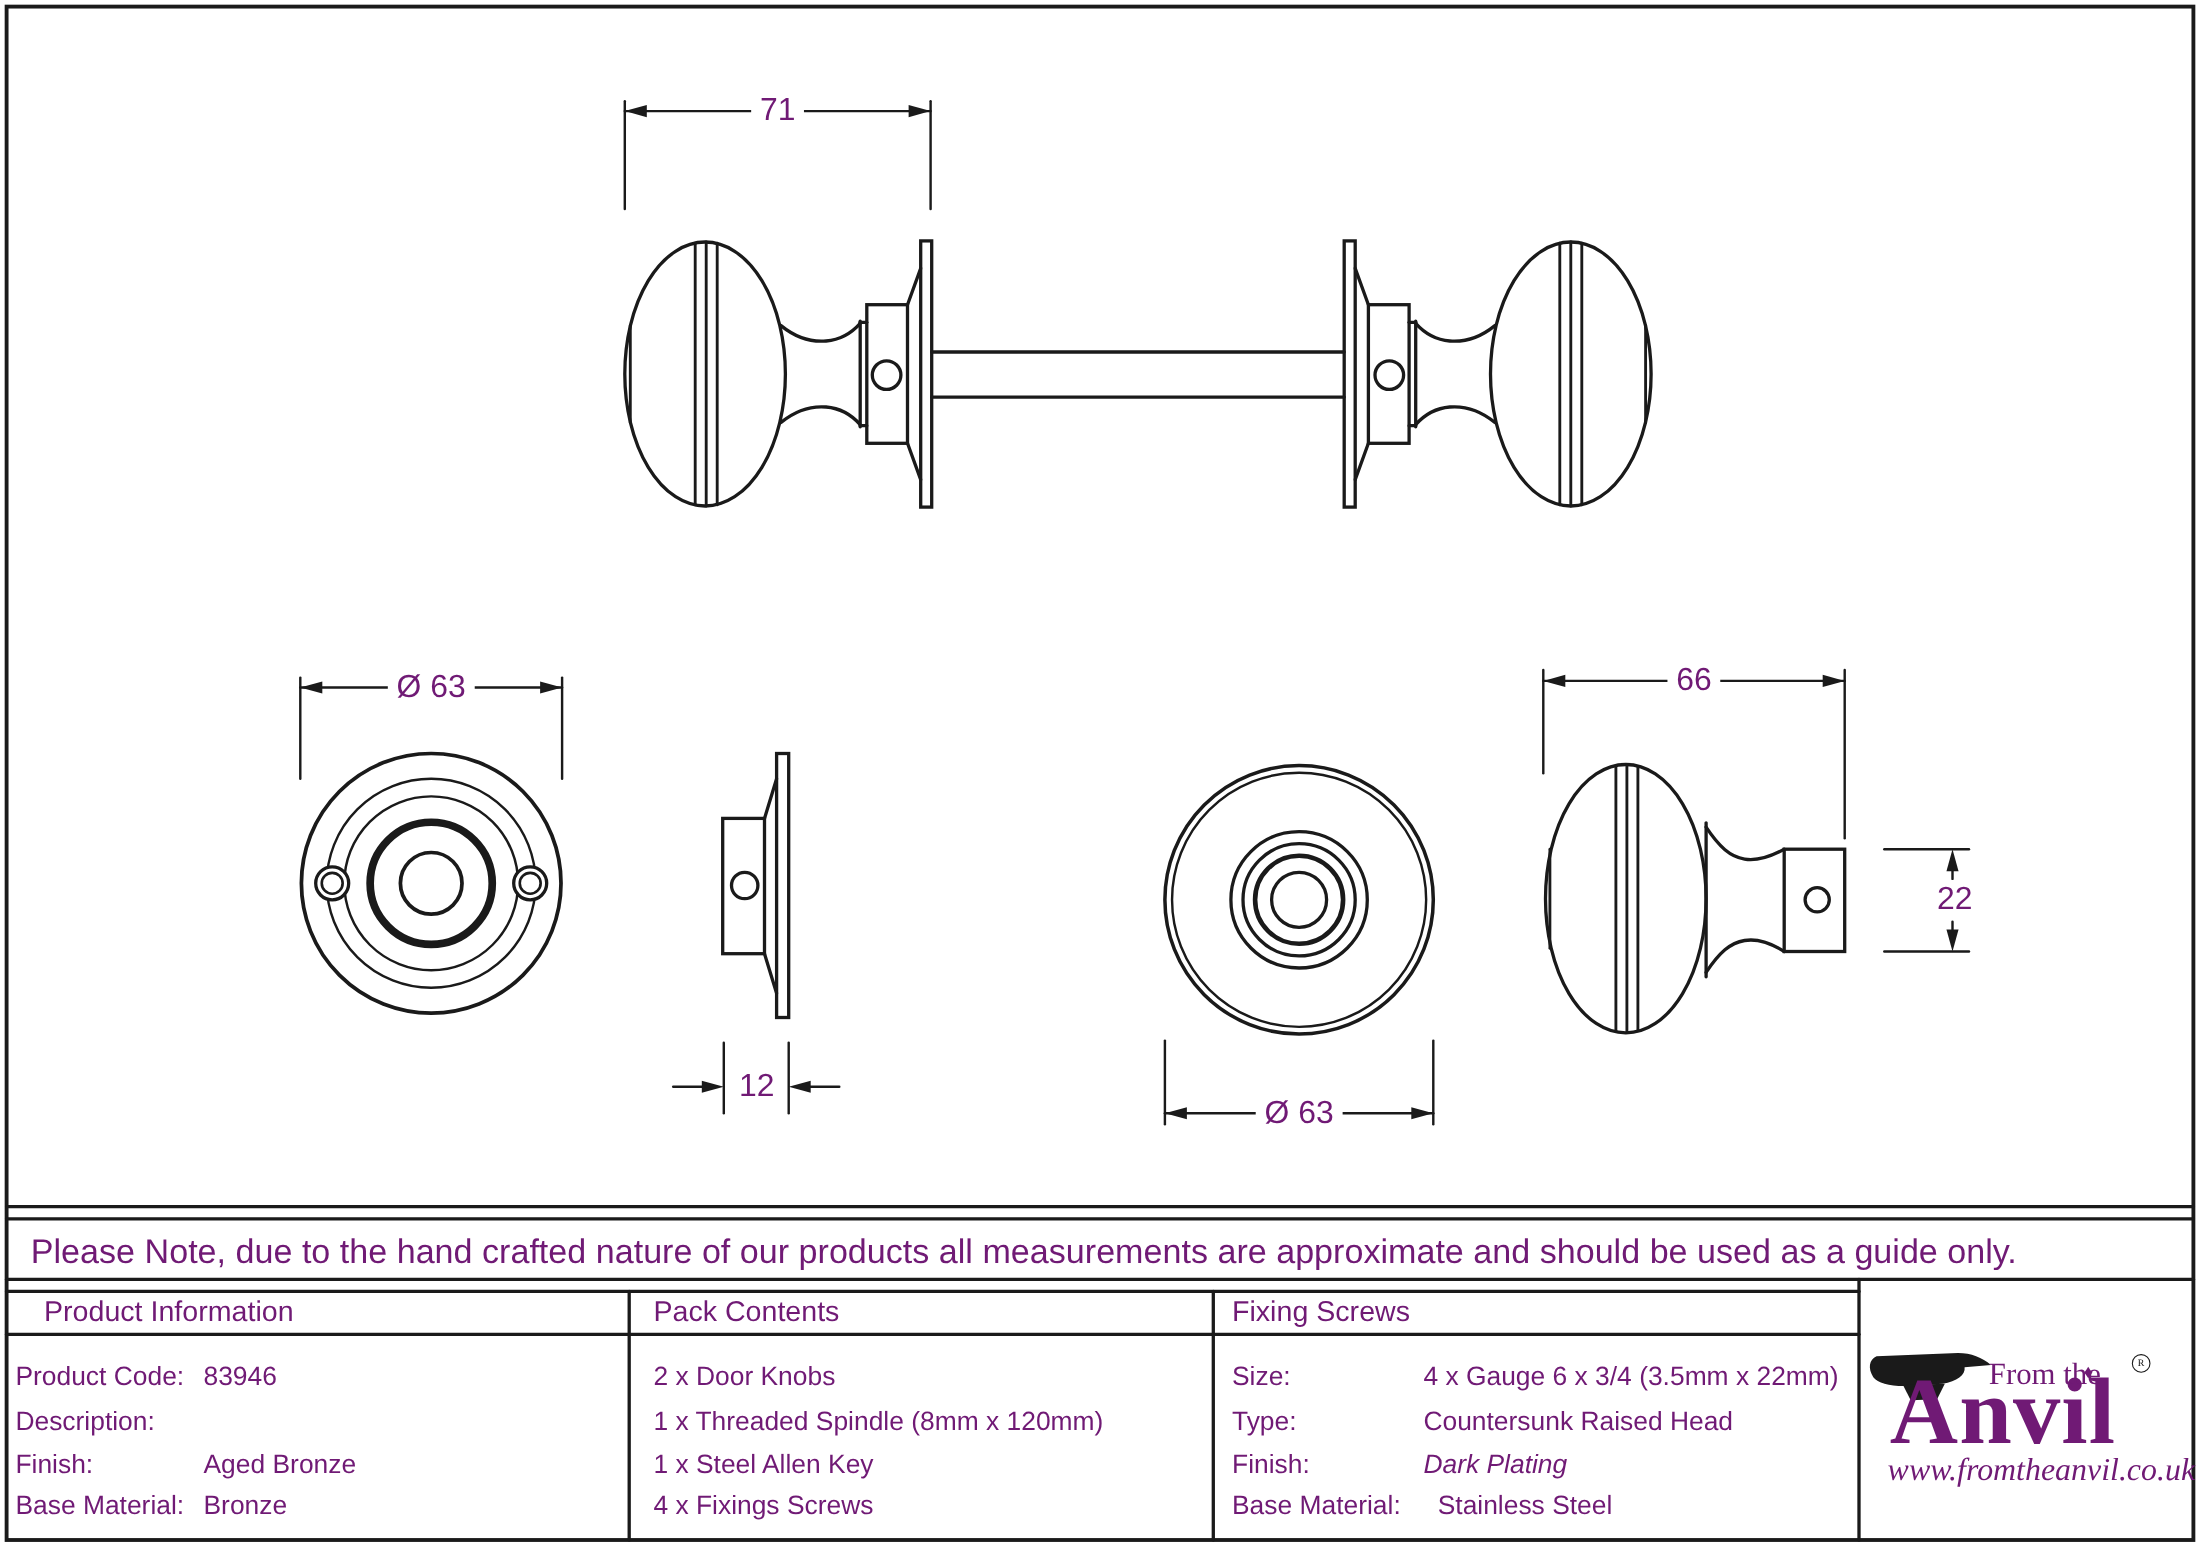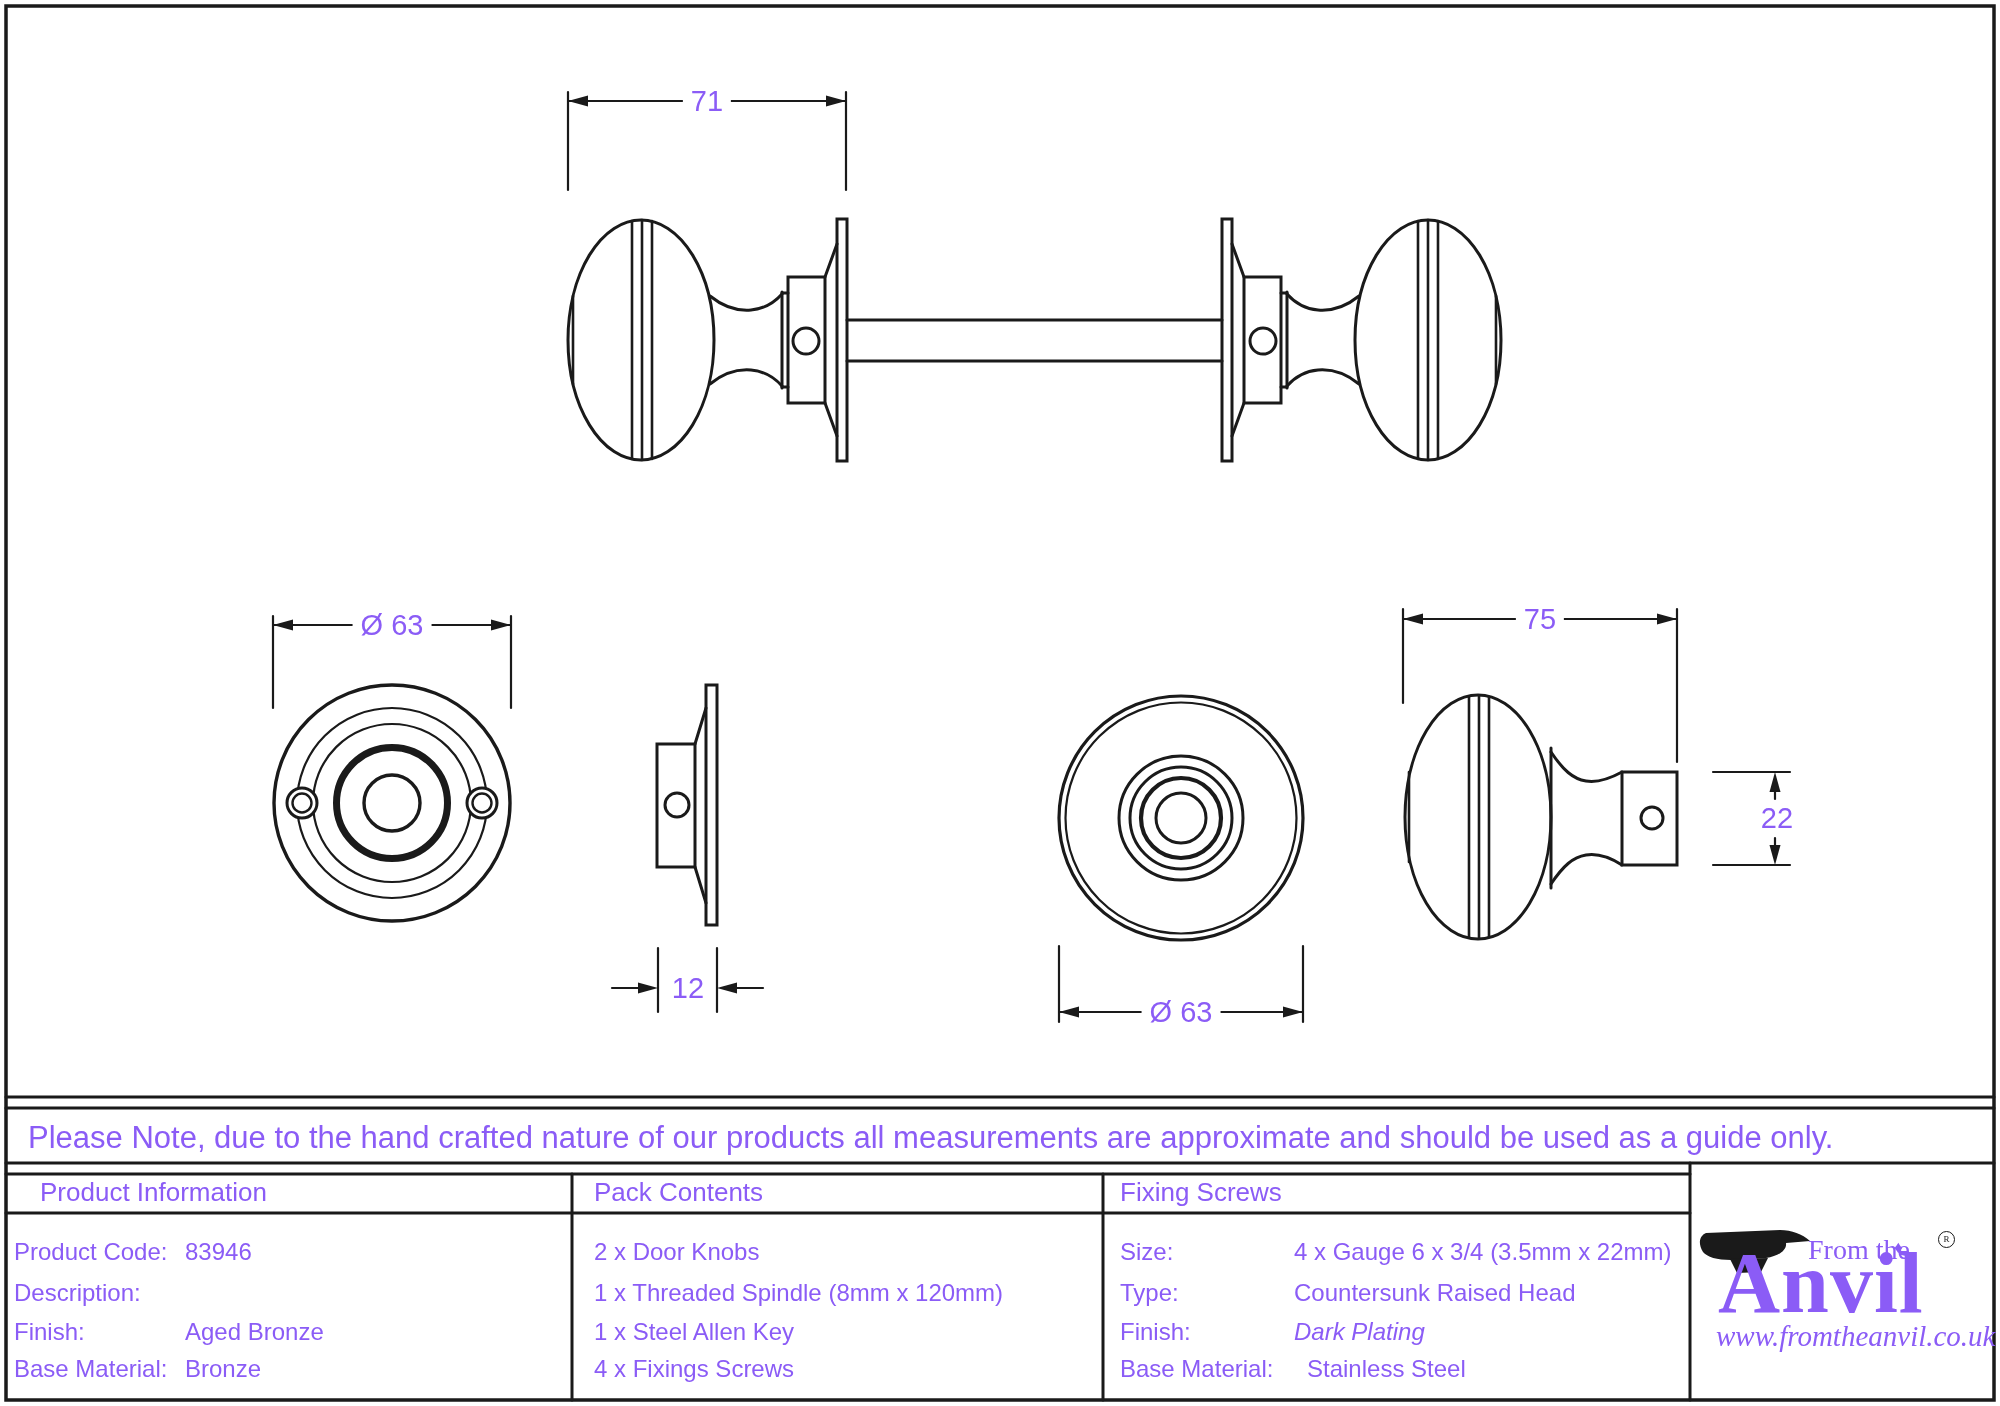--- a/index.html
+++ b/index.html
@@ -1,19 +1,19 @@
 <!DOCTYPE html>
 <html><head>
 <meta charset="utf-8">
 <style>
   html,body{margin:0;padding:0;background:#ffffff;}
   .page{position:relative;width:2000px;height:1406px;background:#fff;overflow:hidden;
         font-family:"Liberation Sans","DejaVu Sans",sans-serif;color:#1a1a1a;}
   .page svg{position:absolute;left:0;top:0;width:2000px;height:1406px;}
-  .t{position:absolute;white-space:nowrap;color:#8b5cf6;}
+  .t{position:absolute;white-space:nowrap;color:#701a75;}
   .dim{font-size:29px;transform:translate(-50%,-50%);text-align:center;}
   .dim.online{background:#fff;padding:0 8px;}
   .note{font-size:31px;}
   .th{font-size:26px;}
   .td{font-size:24px;}
   .logo-fromthe{font-family:"Liberation Serif","DejaVu Serif",serif;font-size:28px;}
   .logo-brand{font-family:"Liberation Serif","DejaVu Serif",serif;font-weight:bold;font-size:86px;letter-spacing:1px;line-height:1;}
   .logo-url{font-family:"Liberation Serif","DejaVu Serif",serif;font-style:italic;font-size:29px;}
   .logo-diamond{font-size:17px;}
   .logo-reg{position:absolute;width:15px;height:15px;border:1.6px solid #1a1a1a;border-radius:50%;
@@ -175,21 +175,21 @@
       <path d="M 1703,1252 C 1698,1244 1699,1236 1706,1233 L 1780,1230 C 1792,1230 1802,1234 1810,1241
                L 1786,1243 C 1787,1250 1779,1256 1766,1258 L 1731,1260 C 1717,1260 1707,1257 1703,1252 Z"></path>
       <path d="M 1730,1259 L 1768,1258 L 1761,1272 L 1737,1273 Z"></path>
     </g>
   </svg>
 
   <div class="t dim online" style="left:707px;top:101px;">71</div>
   <div class="t dim online" style="left:392px;top:625px;">Ø 63</div>
   <div class="t dim" style="left:688px;top:988px;">12</div>
   <div class="t dim online" style="left:1181px;top:1012px;">Ø 63</div>
-  <div class="t dim online" style="left:1540px;top:619px;">75</div>
+  <div class="t dim online" style="left:1540px;top:619px;">66</div>
   <div class="t dim" style="left:1777px;top:818px;">22</div>
 
   <div class="t note" style="left:28px;top:1120px;">Please Note, due to the hand crafted nature of our products all measurements are approximate and should be used as a guide only.</div>
 
   <div class="t th" style="left:40px;top:1177px;">Product Information</div>
   <div class="t th" style="left:594px;top:1177px;text-align:right;">Pack Contents</div>
   <div class="t th" style="left:1120px;top:1177px;">Fixing Screws</div>
 
   <div class="t td" style="left:14px;top:1238px;">Product Code:</div>
   <div class="t td" style="left:185px;top:1238px;">83946</div>

